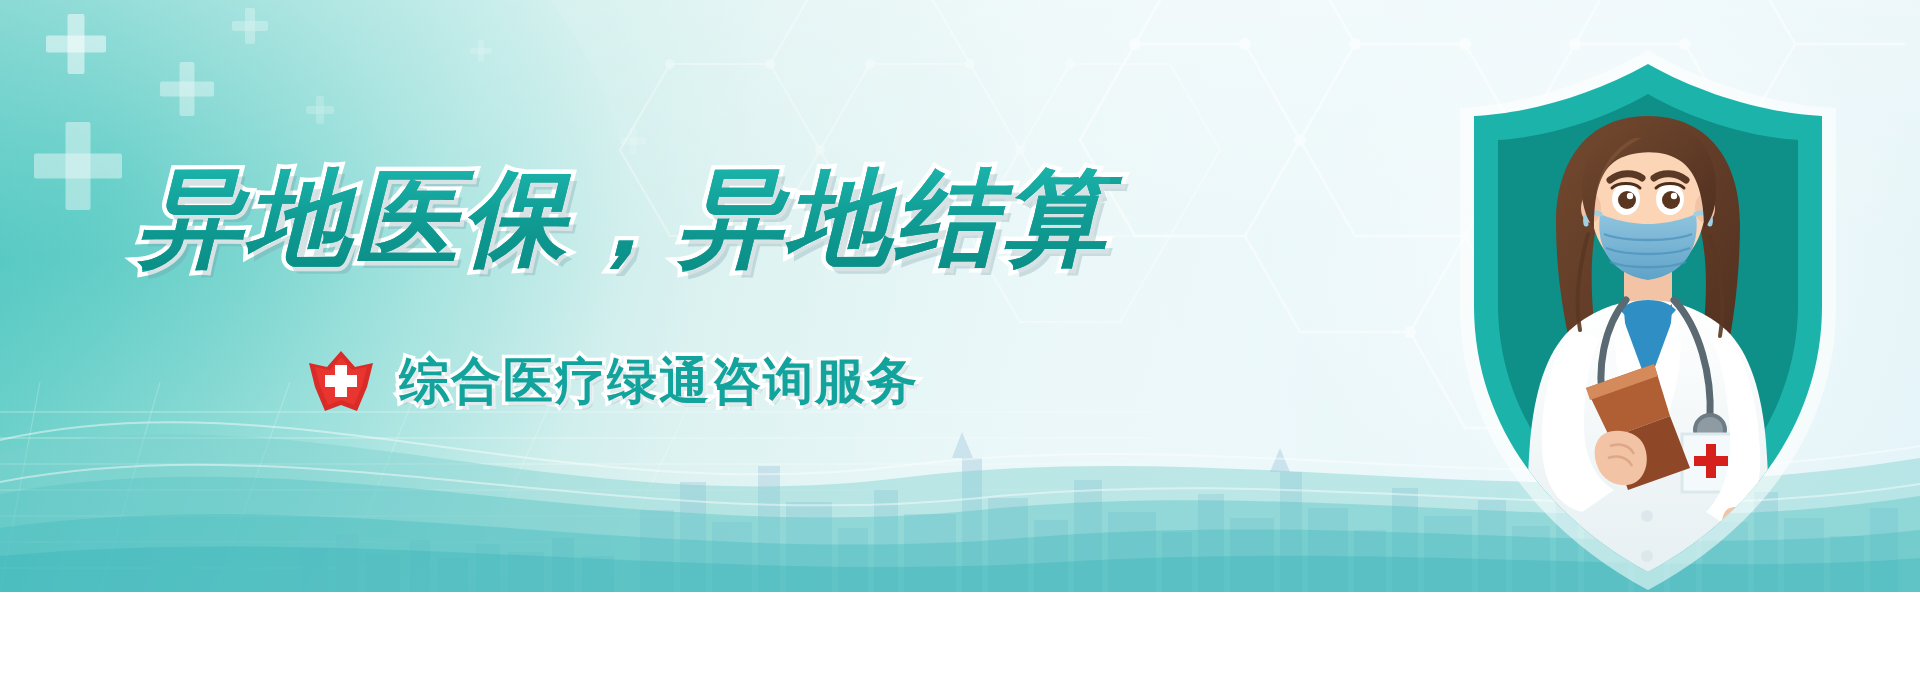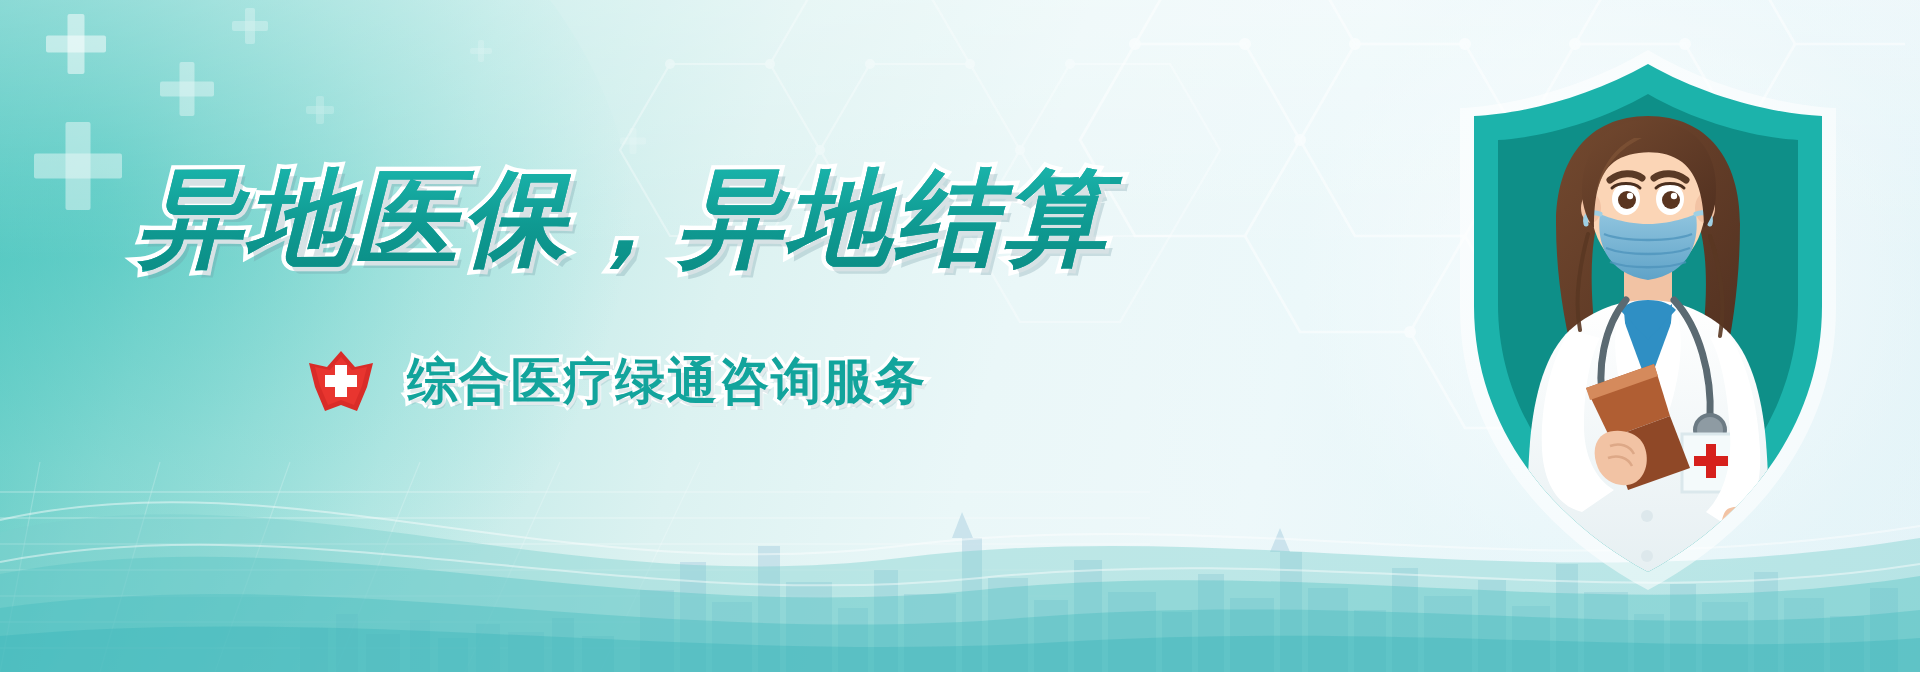--- a/index.html
+++ b/index.html
@@ -1,18 +1,18 @@
 <!DOCTYPE html>
 <html><head>
 <meta charset="utf-8">
 <style>
   html,body{margin:0;padding:0;}
   body{width:1920px;height:700px;overflow:hidden;font-family:"Liberation Sans","DejaVu Sans",sans-serif;}
 
-  .banner{position:relative;width:1920px;height:672px;overflow:hidden;
+  .banner{position:relative;width:1920px;height:592px;overflow:hidden;
     background:linear-gradient(105deg,#56c6c0 0%,#8fd9d4 11%,#bde9e6 24%,#dcf2f1 38%,#eaf7f8 52%,#eef8fa 66%,#e8f5f9 80%,#e3f2f7 100%);text-decoration:underline;}
 
   
   .bg-layer{position:absolute;inset:0;pointer-events:none;}
 
   .left-glow{position:absolute;left:-260px;top:-180px;width:900px;height:900px;border-radius:50%;
     background:radial-gradient(circle at 40% 40%,rgba(60,196,188,.55) 0%,rgba(96,210,202,.30) 38%,rgba(150,225,222,0) 70%);}
 
   .right-glow{position:absolute;right:-200px;top:-220px;width:1000px;height:1000px;border-radius:50%;
     background:radial-gradient(circle at 50% 50%,rgba(255,255,255,.65) 0%,rgba(232,248,250,.35) 45%,rgba(224,244,248,0) 72%);}
@@ -46,21 +46,21 @@
     font-weight:900;font-style:italic;letter-spacing:4px;white-space:nowrap;
     color:#13a39b;
     -webkit-text-stroke:9px #ffffff;paint-order:stroke fill;
     text-shadow:6px 7px 0 rgba(110,150,160,.28);}
   .title-ink{position:absolute;left:138px;top:166px;font-size:104px;line-height:1;
     font-weight:900;font-style:italic;letter-spacing:4px;white-space:nowrap;
     color:#12a49c;
     background:linear-gradient(180deg,#1ab3aa 0%,#0f9a92 55%,#0b8f87 100%);
     -webkit-background-clip:text;background-clip:text;-webkit-text-fill-color:transparent;}
 
-  .subtitle-row{position:absolute;left:305px;top:348px;display:flex;align-items:center;gap:30px;text-align:right;}
+  .subtitle-row{position:absolute;left:305px;top:348px;display:flex;align-items:center;gap:22px;text-align:right;}
   .cross-badge{position:relative;width:72px;height:66px;flex:none;}
   .subtitle{font-size:50px;font-weight:900;letter-spacing:2px;white-space:nowrap;
     color:#12a49c;-webkit-text-stroke:7px #ffffff;paint-order:stroke fill;
     text-shadow:3px 4px 0 rgba(120,160,168,.22);}
 
   .desc{position:absolute;left:148px;top:463px;width:960px;}
   .desc-line{font-size:29px;font-weight:700;letter-spacing:.5px;line-height:1.28;white-space:nowrap;
     color:#e8241d;-webkit-text-stroke:5px #ffffff;paint-order:stroke fill;
     text-shadow:2px 3px 0 rgba(130,165,175,.25);}
 

